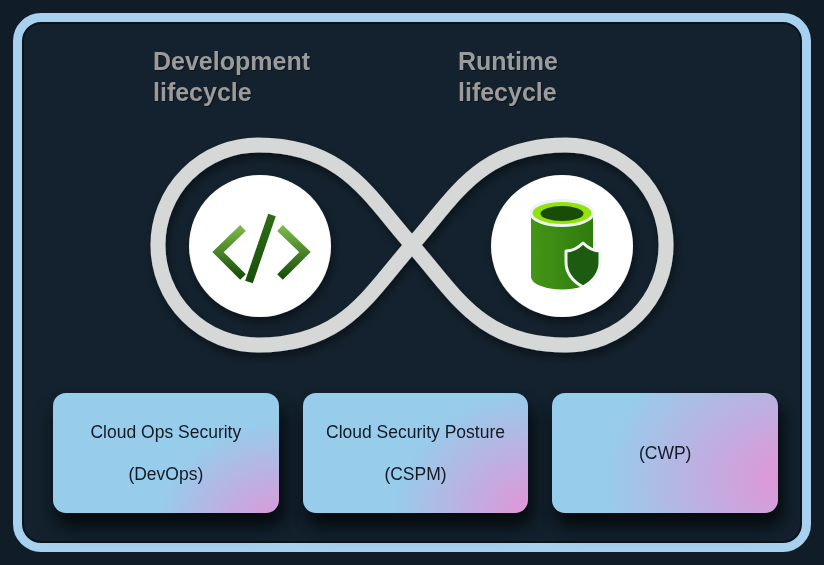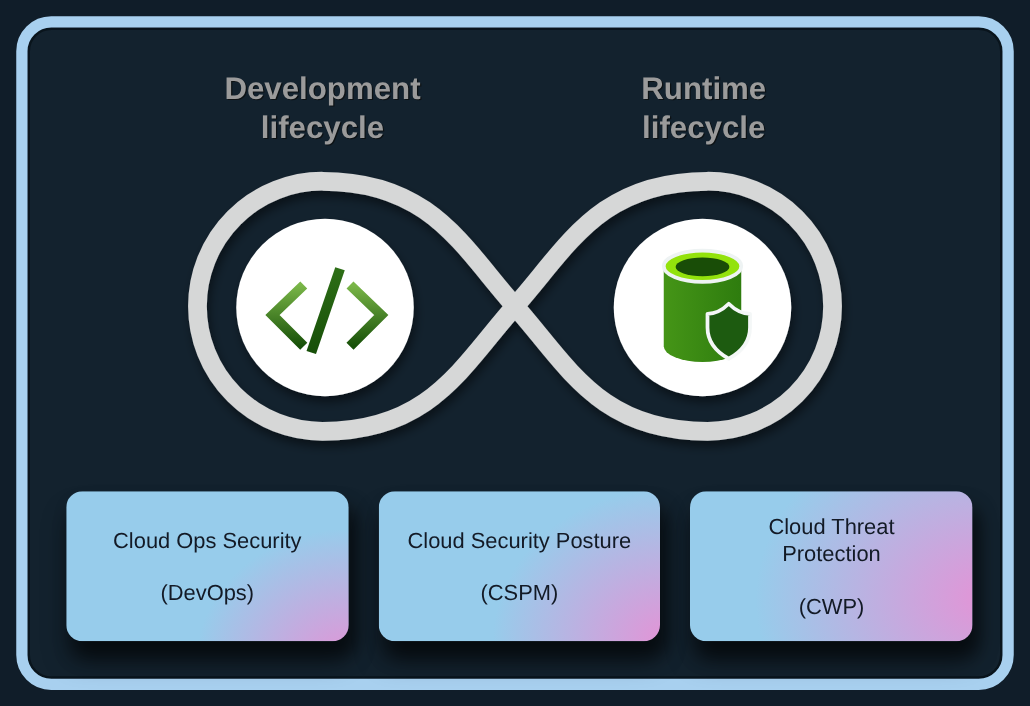--- a/index.html
+++ b/index.html
@@ -11,23 +11,23 @@
   .frame{
     position:absolute;left:13px;top:13px;width:798px;height:539px;
     box-sizing:border-box;
     border:9px solid #a8d0ef;
     border-radius:28px;
     background:#13222e;
     box-shadow:inset 0 0 0 2px rgba(4,11,17,.6);
   }
   .loop-svg{position:absolute;left:0;top:0;}
   .loop-title{
-    position:absolute;top:56px;width:210px;
+    position:absolute;top:46px;width:210px;
     color:#9b9b9b;font-size:25px;font-weight:bold;line-height:31px;
-    text-align:center;white-space:pre-line;
+    text-align:left;white-space:pre-line;
     text-shadow:1px 1px 0 rgba(10,5,0,.55);
   }
   .title-left{left:153px;}
   .title-right{left:458px;}
   .cards{
     position:absolute;left:53px;top:393px;width:725px;height:120px;
     display:flex;gap:24px;
   }
   .card{
     flex:1 1 0;height:120px;border-radius:13px;
@@ -98,17 +98,15 @@
 <div class="cards">
   <div class="card card-1">
     <p class="card-title">Cloud Ops Security</p>
     <p class="card-subtitle">(DevOps)</p>
   </div>
   <div class="card card-2">
     <p class="card-title">Cloud Security Posture</p>
     <p class="card-subtitle">(CSPM)</p>
   </div>
   <div class="card card-3">
-    <p class="card-title">Cloud Threat
-Protection</p>
     <p class="card-subtitle">(CWP)</p>
   </div>
 </div>
 
 </body></html>

